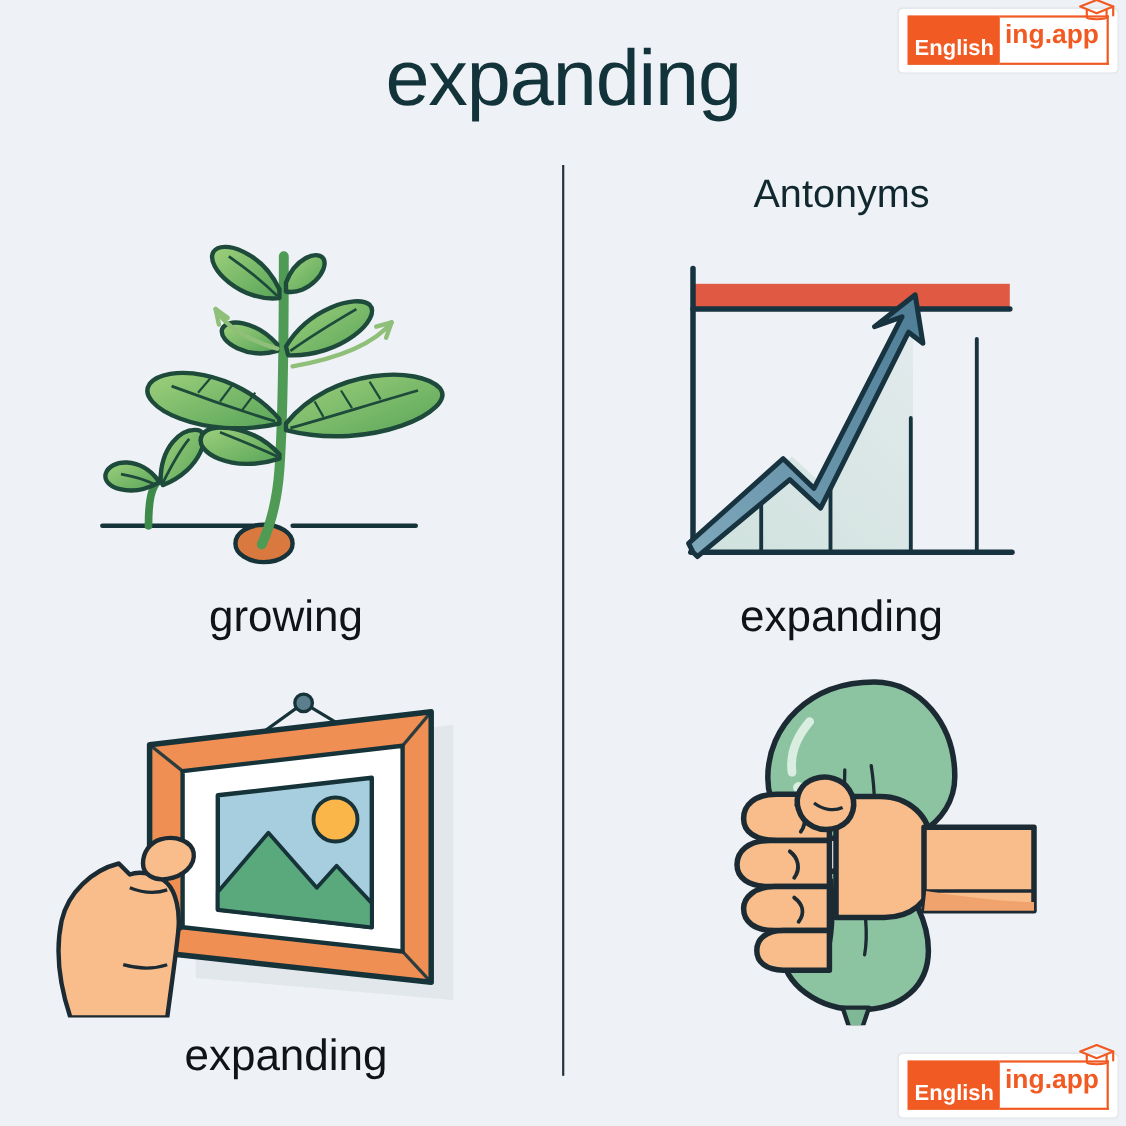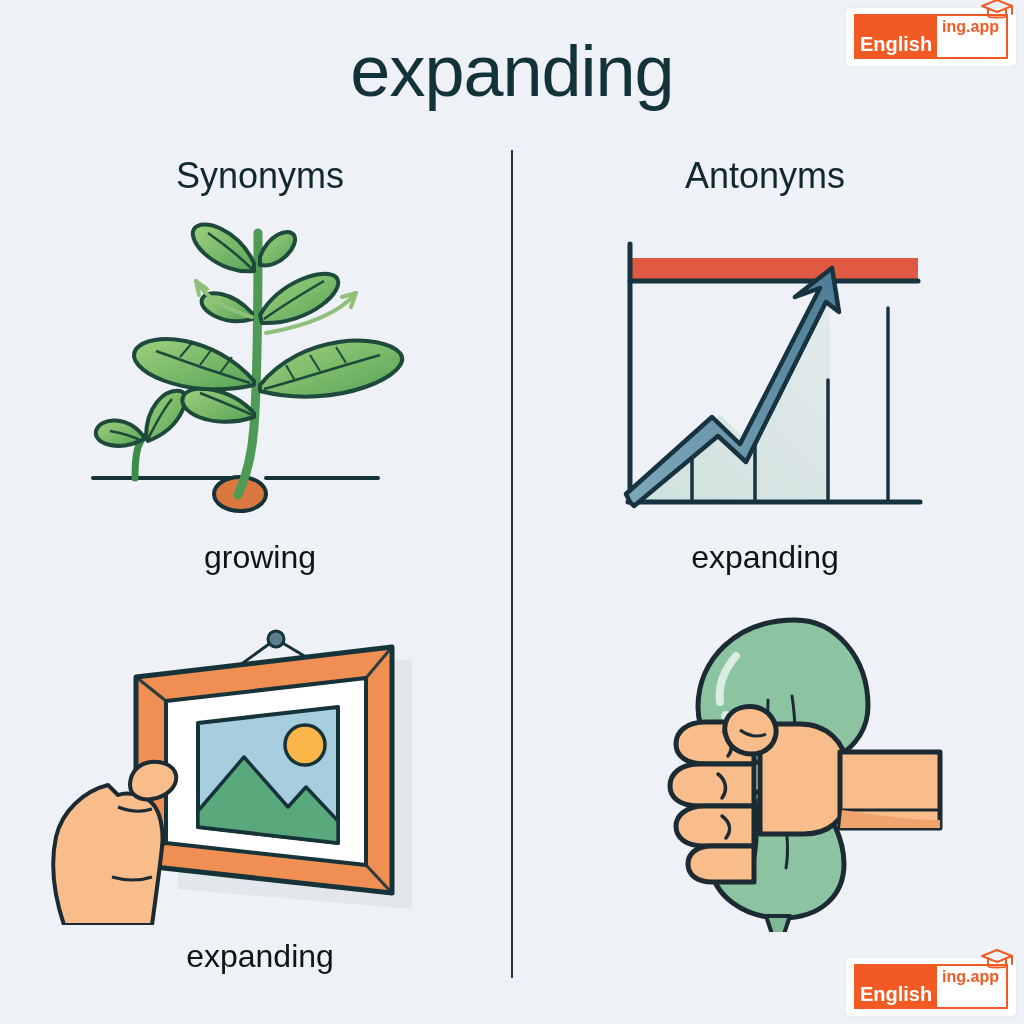--- a/index.html
+++ b/index.html
@@ -29,21 +29,21 @@
   .col-head.ant{ left:565px; width:400px; }
 
   
   .divider{
     position:absolute; left:511px; top:150px;
     width:2px; height:828px; background:#23343c;
   }
 
   
   .word{
-    position:absolute; font-size:32px; color:#111417; text-align:center;
+    position:absolute; font-size:40px; color:#111417; text-align:center;
   }
   .word.w1{ left:60px; top:539px; width:400px; }
   .word.w2{ left:565px; top:539px; width:400px; }
   .word.w3{ left:60px; top:938px; width:400px; }
   .word.w4{ left:565px; top:938px; width:400px; }
 
   
   .cell{ position:absolute; }
   .cell.plant { left:88px;  top:215px; width:350px; height:310px; }
   .cell.chart { left:600px; top:240px; width:350px; height:285px; }
@@ -64,38 +64,37 @@
   .logo.br{ right:8px;  bottom:8px; }
   .logo-inner{ position:relative; display:flex; align-items:stretch; }
   .logo-a{
     background:#f15a22; color:#ffffff;
     font-size:20px; font-weight:700;
     padding:19px 5px 3px 6px; line-height:1.15;
     font-family:"Liberation Sans", sans-serif;
   }
   .logo-b{
     background:#ffffff; color:#f15a22;
-    font-size:16px; font-weight:700;
+    font-size:24px; font-weight:700;
     padding:2px 7px 3px 5px; line-height:1.15;
     border:2px solid #f15a22; border-left:none;
     font-family:"Liberation Sans", sans-serif;
   }
   .cap{
     position:absolute; right:-6px; top:-16px;
     width:34px; height:22px;
   }
 </style>
 </head>
 <body>
 
 <div id="canvas">
 
   <div class="title">expanding</div>
 
-  <div class="col-head syn">Synonyms</div>
   <div class="col-head ant">Antonyms</div>
 
   <div class="divider"></div>
 
   <div class="cell plant">
     <svg viewBox="0 0 350 310" xmlns="http://www.w3.org/2000/svg">
       <defs>
         <linearGradient id="lg" x1="0" y1="0" x2="1" y2="1">
           <stop offset="0%" stop-color="#9ed07c"></stop>
           <stop offset="100%" stop-color="#59a559"></stop>

